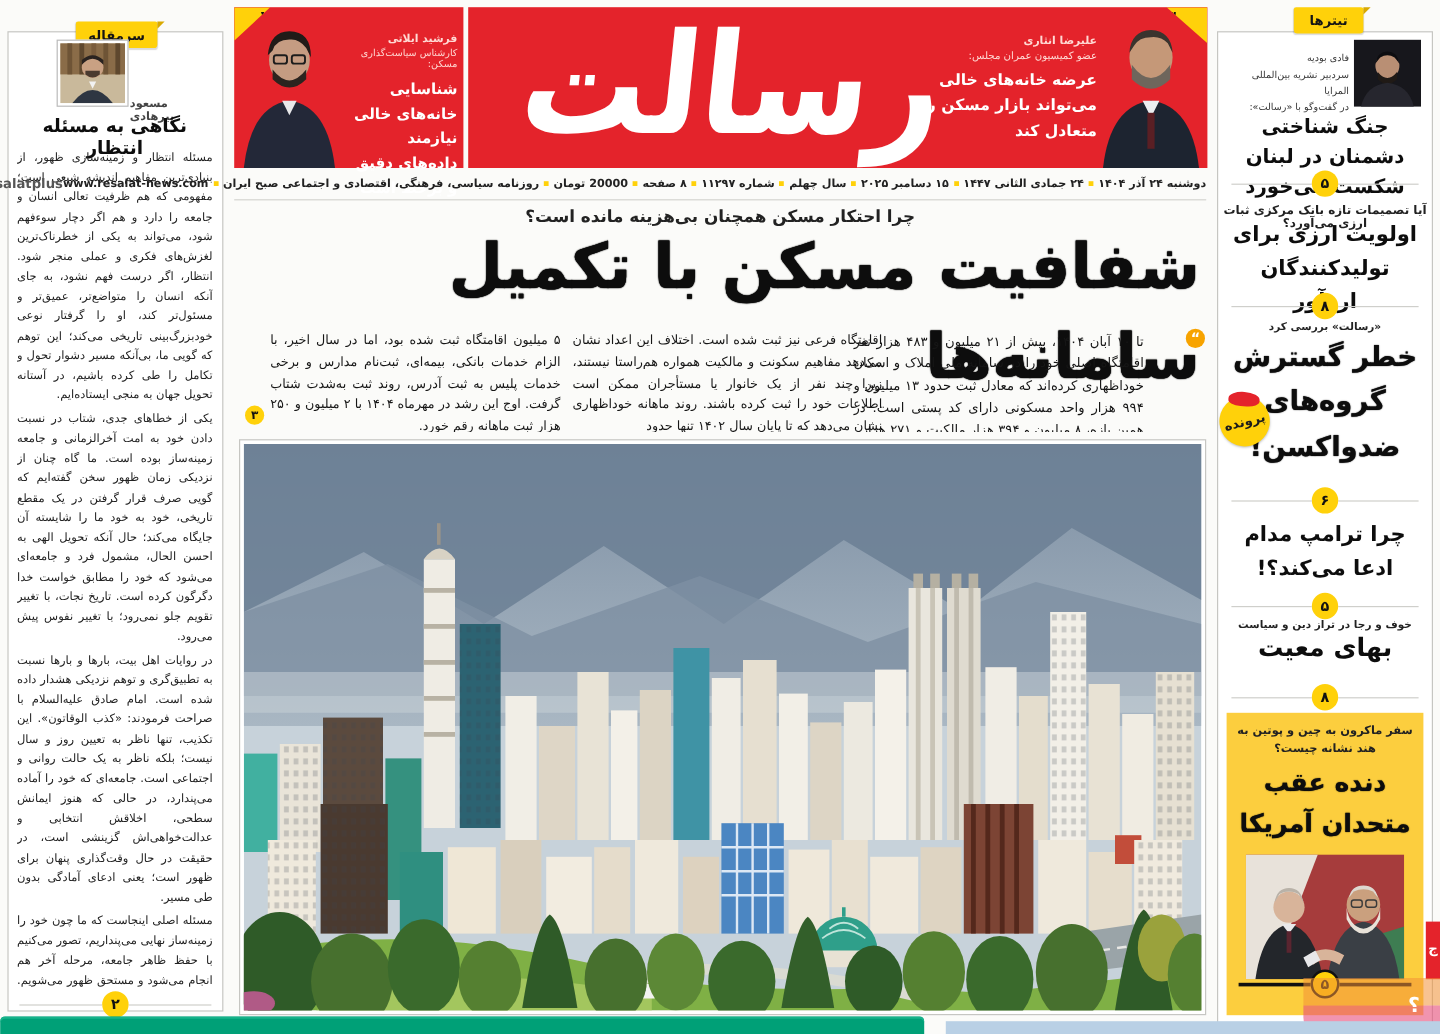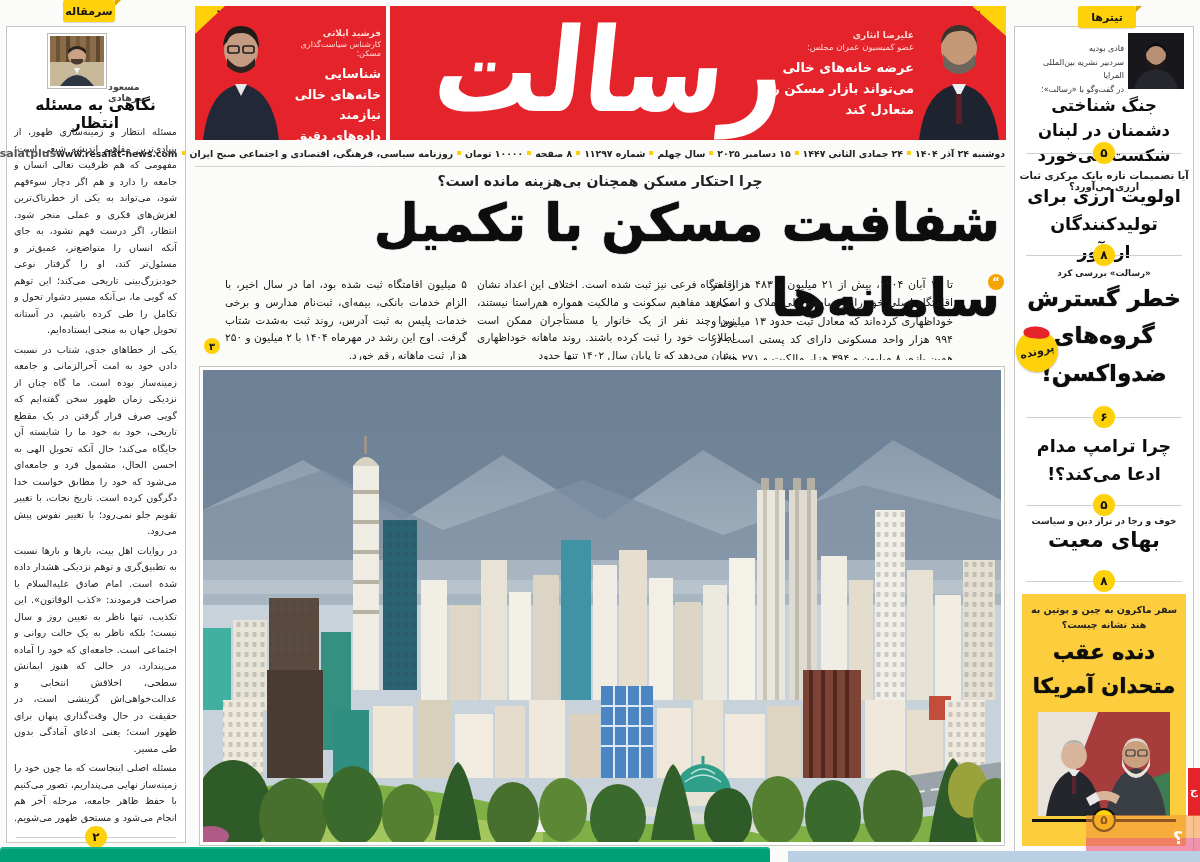--- a/index.html
+++ b/index.html
@@ -27,21 +27,21 @@
   .badge{width:42px;height:42px;border-radius:50%;background:#ffd10a;display:flex;align-items:center;justify-content:center;font-weight:bold;font-size:11px;transform:rotate(-14deg);box-shadow:0 1px 2px rgba(0,0,0,.25);}
   .badge:before{content:"";position:absolute;top:-3px;right:4px;width:26px;height:12px;background:#e4232b;border-radius:50% 50% 40% 40%;transform:rotate(18deg);}
   .centered{text-align:center;}
 </style>
 </head>
 <body>
 
 <div id="page">
 
   <div class="abs box" style="left:6px;top:26px;width:180px;height:817px;"></div>
-  <div class="abs tab" style="left:63px;top:0;width:52px;height:22px;text-align:center;">
+  <div class="abs tab" style="left:63px;top:18px;width:68px;height:22px;text-align:center;">
       <span>سرمقاله</span>
     </div>
 
   <div class="abs" style="left:47px;top:33px;width:60px;height:56px;border:1px solid #bbb;background:#fff;padding:2px;">
     <svg width="54" height="50" viewBox="0 0 54 50">
       <rect width="54" height="50" fill="#c9b99b"></rect>
       <rect x="0" y="0" width="54" height="26" fill="#8a6c48"></rect>
       <rect x="6" y="0" width="4" height="26" fill="#6e5436"></rect>
         <rect x="16" y="0" width="4" height="26" fill="#5f482e"></rect>
       <rect x="26" y="0" width="4" height="26" fill="#7a5c3c"></rect>
@@ -113,21 +113,21 @@
     <span class="dl-item">۲۴ جمادی الثانی ۱۴۴۷</span>
       <span class="dl-sq"></span>
     <span class="dl-item">۱۵ دسامبر ۲۰۲۵</span>
       <span class="dl-sq"></span>
     <span class="dl-item">سال چهلم</span>
       <span class="dl-sq"></span>
     <span class="dl-item">شماره ۱۱۲۹۷</span>
       <span class="dl-sq"></span>
     <span class="dl-item">۸ صفحه</span>
       <span class="dl-sq"></span>
-    <span class="dl-item">۱۰۰۰۰ تومان</span>
+    <span class="dl-item">20000 تومان</span>
       <span class="dl-sq"></span>
     <span class="dl-item">روزنامه سیاسی، فرهنگی، اقتصادی و اجتماعی صبح ایران</span>
       <span class="dl-sq"></span>
     <span class="dl-item" style="direction:ltr;">www.resalat-news.com</span>
     <span style="flex:1;"></span>
     <span class="soc">
 
       <span style="font-size:11px;color:#555;font-weight:bold;">@Resalatplus</span>
     </span>
   </div>

